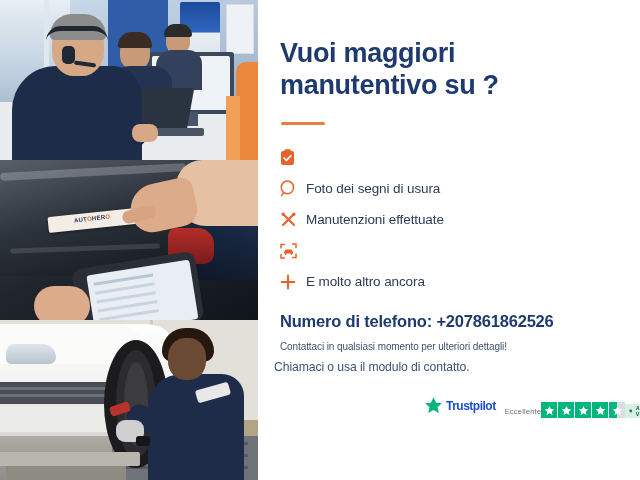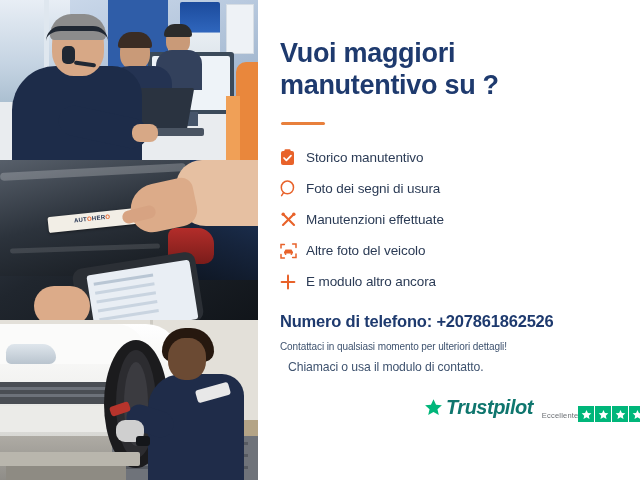--- a/index.html
+++ b/index.html
@@ -118,26 +118,26 @@
     color:#1e3a6e;font-size:27px;line-height:1.18;font-weight:700;letter-spacing:-.3px;}
   .rule{position:absolute;left:23px;top:122px;width:44px;height:3px;background:#e8803c;border-radius:2px;}
 
   .feature-list{position:absolute;left:22px;top:142px;width:260px;margin:0;padding:0;list-style:none;}
   .feat{display:flex;align-items:center;height:31px;}
   .feat .ico{width:26px;min-width:26px;height:20px;display:flex;align-items:center;justify-content:flex-start;}
   .feat .ftxt{color:#2b3b55;font-size:13.5px;letter-spacing:-.1px;}
 
   .phone{position:absolute;left:22px;top:312px;color:#1e3a6e;font-size:16.5px;font-weight:700;letter-spacing:-.2px;}
   .sub1{position:absolute;left:22px;top:341px;color:#3f536f;font-size:10px;letter-spacing:-.1px;}
-  .sub2{position:absolute;left:30px;top:360px;color:#3f536f;font-size:12.2px;letter-spacing:-.1px;}
+  .sub2{position:absolute;left:16px;top:360px;color:#3f536f;font-size:12.2px;letter-spacing:-.1px;}
 
   
   .tp{position:absolute;left:166px;top:396px;display:flex;align-items:flex-end;gap:9px;}
   .tp-logo{display:flex;align-items:center;gap:3px;padding-bottom:3px;}
-  .tp-name{font-size:20px;font-weight:700;color:#0f766e;letter-spacing:-.5px;font-style:italic;}
+  .tp-name{font-size:12px;font-weight:700;color:#1d4ed8;letter-spacing:-.5px;}
   .tp-right{display:flex;flex-direction:row;align-items:flex-end;}
   .tp-excellent{font-size:7.5px;color:#6b6f74;letter-spacing:.2px;margin-bottom:2px;}
   .stars{display:flex;gap:1px;}
   .star-box{width:16px;height:16px;background:#00b67a;display:flex;align-items:center;justify-content:center;}
   .star-box.half{background:linear-gradient(90deg,#00b67a 50%,#dcdce6 50%);}
   .verified{margin-top:3px;display:flex;align-items:center;gap:3px;background:#d7f0e4;
     padding:1px 5px 1px 4px;border-radius:1px;}
   .verified .vtxt{font-size:5.4px;font-weight:700;color:#0f5c43;letter-spacing:.25px;}
 </style>
 </head>
@@ -234,21 +234,20 @@
     <ul class="feature-list">
 
       <li class="feat">
         <span class="ico">
           <svg width="15" height="17" viewBox="0 0 15 17">
             <rect x="1" y="2" width="13" height="14" rx="2" fill="#E8622A"></rect>
             <rect x="4.5" y="0.2" width="6" height="3.2" rx="1" fill="#E8622A"></rect>
             <path d="M4 9 L6.4 11.4 L11 6.6" stroke="#fff" stroke-width="1.7" fill="none" stroke-linecap="round" stroke-linejoin="round"></path>
           </svg>
         </span>
-        <span class="ftxt">Storico manutentivo</span>
       </li>
 
       <li class="feat">
         <span class="ico">
           <svg width="16" height="17" viewBox="0 0 16 17">
             <ellipse cx="7.4" cy="7.4" rx="6.1" ry="6.4" fill="none" stroke="#E8622A" stroke-width="1.5"></ellipse>
             <line x1="3.6" y1="12.6" x2="1.6" y2="15.6" stroke="#E8622A" stroke-width="1.5" stroke-linecap="round"></line>
           </svg>
         </span>
         <span class="ftxt">Foto dei segni di usura</span>
@@ -275,33 +274,32 @@
               <path d="M1 5 V1.6 H4.4"></path>
                 <path d="M12.6 1 H16 V4.4"></path>
               <path d="M16 11 V14.4 H12.6"></path>
                 <path d="M4.4 15 H1 V11.6"></path>
             </g>
             <path d="M4 10.4 h9 v-1.4 l-1.5-2.6 h-6 L4 9 z" fill="#E8622A"></path>
             <circle cx="5.6" cy="11" r="0.9" fill="#E8622A"></circle>
             <circle cx="11.4" cy="11" r="0.9" fill="#E8622A"></circle>
           </svg>
         </span>
-        <span class="ftxt">Altre foto del veicolo</span>
       </li>
 
       <li class="feat">
         <span class="ico">
           <svg width="16" height="16" viewBox="0 0 16 16">
             <g stroke="#E8622A" stroke-width="2" stroke-linecap="round">
               <line x1="8" y1="1.6" x2="8" y2="14.4"></line>
               <line x1="1.6" y1="8" x2="14.4" y2="8"></line>
             </g>
           </svg>
         </span>
-        <span class="ftxt">E modulo altro ancora</span>
+        <span class="ftxt">E molto altro ancora</span>
       </li>
 
     </ul>
 
     <div class="phone">Numero di telefono: +207861862526</div>
     <div class="sub1">Contattaci in qualsiasi momento per ulteriori dettagli!</div>
     <div class="sub2">Chiamaci o usa il modulo di contatto.</div>
 
     <div class="tp">
       <div class="tp-logo">

